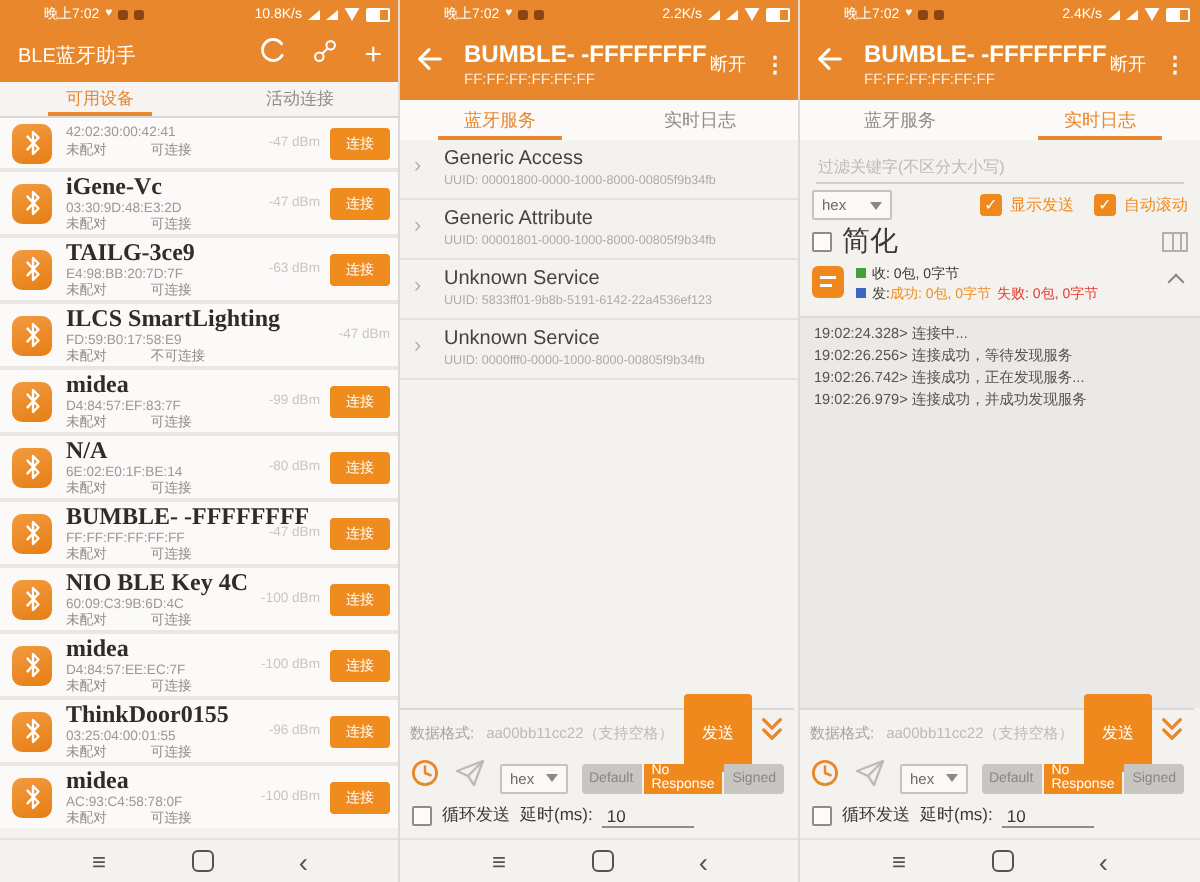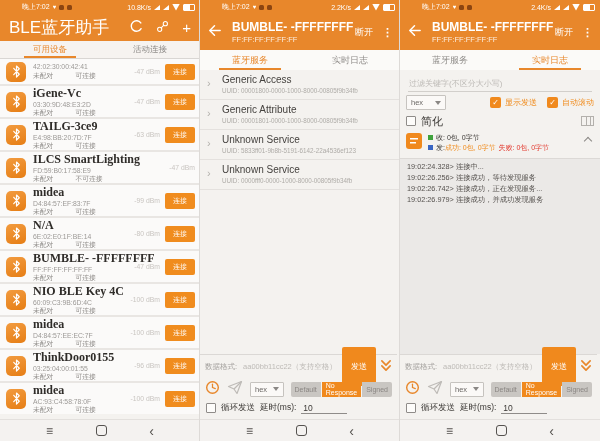--- a/index.html
+++ b/index.html
@@ -12,21 +12,21 @@
   .st-speed{margin-left:auto;}
   .heart{font-size:6px;line-height:1;}
   .sqic{width:5px;height:5px;border-radius:1.5px;background:#8C4511;display:inline-block;}
   .tri{width:0;height:0;border-left:6px solid transparent;border-bottom:5px solid #fff;display:inline-block;}
   .wifi{width:8px;height:7px;background:#fff;clip-path:polygon(50% 100%,0 0,100% 0);display:inline-block;}
   .batt{width:10px;height:5px;border:1px solid #fff;border-radius:1px;position:relative;display:inline-block;}
   .batt::after{content:"";position:absolute;left:0;top:0;bottom:0;width:6px;background:#fff;}
 
   
   .abar{height:27px;background:#E8872B;display:flex;align-items:center;padding:0 9px;}
-  .abar-title{color:#fff;font-size:17px;}
+  .abar-title{color:#fff;font-size:10px;}
   .abar-icons{margin-left:auto;display:flex;gap:13px;align-items:center;}
   .plus{color:#fff;font-size:15px;line-height:1;font-weight:400;}
   .ltabs{height:17px;background:#F6F3F0;display:flex;border-bottom:1px solid #D9D6D3;justify-content:flex-end;}
   .ltab{flex:1;display:flex;align-items:center;justify-content:center;font-size:8.5px;color:#8F8C89;position:relative;}
   .ltab.sel{color:#E8872B;}
   .ltab.sel::after{content:"";position:absolute;bottom:0;left:50%;margin-left:-26px;width:52px;height:2px;background:#E8872B;}
   .dlist{background:#E9E6E3;}
   .drow{height:31px;background:#FBFAF9;margin-bottom:2px;display:flex;align-items:center;padding-left:6px;}
   .drow.partial{height:25px;}
   .bt{width:20px;height:20px;border-radius:5px;background:linear-gradient(160deg,#F29B3F,#E67E15);display:flex;align-items:center;justify-content:center;flex:0 0 20px;}
@@ -86,21 +86,21 @@
 
   
   .rcontent{position:absolute;top:70px;bottom:87px;left:0;right:0;background:#F4F2EF;display:flex;flex-direction:column;}
   .filterwrap{margin:3px 8px 0;border-bottom:1px solid #D2CFCB;height:18px;display:flex;align-items:flex-end;}
   .finput{width:100%;border:none;background:transparent;font-size:8px;color:#6B6865;font-family:inherit;outline:none;padding:0 0 3px 1px;}
   .finput::placeholder{color:#BDBAB6;}
   .optrow{height:21px;display:flex;align-items:center;padding:0 6px;gap:4px;}
   .cbx-on{width:11px;height:11px;background:#F0891D;border-radius:2px;color:#fff;font-size:8px;display:flex;align-items:center;justify-content:center;flex:0 0 11px;}
   .optlabel{font-size:8px;color:#F08C1E;margin-right:6px;white-space:nowrap;}
   .optspace{flex:1;}
-  .simprow{height:16px;display:flex;align-items:center;padding:0 6px;gap:5px;font-size:11px;color:#3B3835;}
+  .simprow{height:16px;display:flex;align-items:center;padding:0 6px;gap:5px;font-size:14px;color:#3B3835;}
   .grid-ic{margin-left:auto;width:13px;height:10px;border:1px solid #B3B0AC;background-image:linear-gradient(#B3B0AC,#B3B0AC),linear-gradient(#B3B0AC,#B3B0AC);background-size:1px 100%;background-position:4px 0,8px 0;background-repeat:no-repeat;box-sizing:border-box;}
   .statrow{display:flex;align-items:flex-start;padding:4px 6px 5px;gap:6px;position:relative;}
   .badge{width:16px;height:16px;border-radius:3px;background:#F0891D;background-image:linear-gradient(#fff,#fff),linear-gradient(#fff,#fff);background-size:8px 1.5px,6px 1.5px;background-position:4px 5px,4px 9px;background-repeat:no-repeat;flex:0 0 16px;}
   .stats{line-height:1.45;font-size:7px;color:#3B3835;}
   .sq{display:inline-block;width:5px;height:5px;margin-right:3px;}
   .sq.g{background:#3FA23C;}
   .sq.b{background:#3A66C4;}
   .ok{color:#F08C1E;}
   .fail{color:#E23B30;margin-left:3px;}
   .statchev{position:absolute;right:9px;top:9px;border:solid #8A8784;border-width:0 1.4px 1.4px 0;padding:2.5px;transform:rotate(-135deg);}

